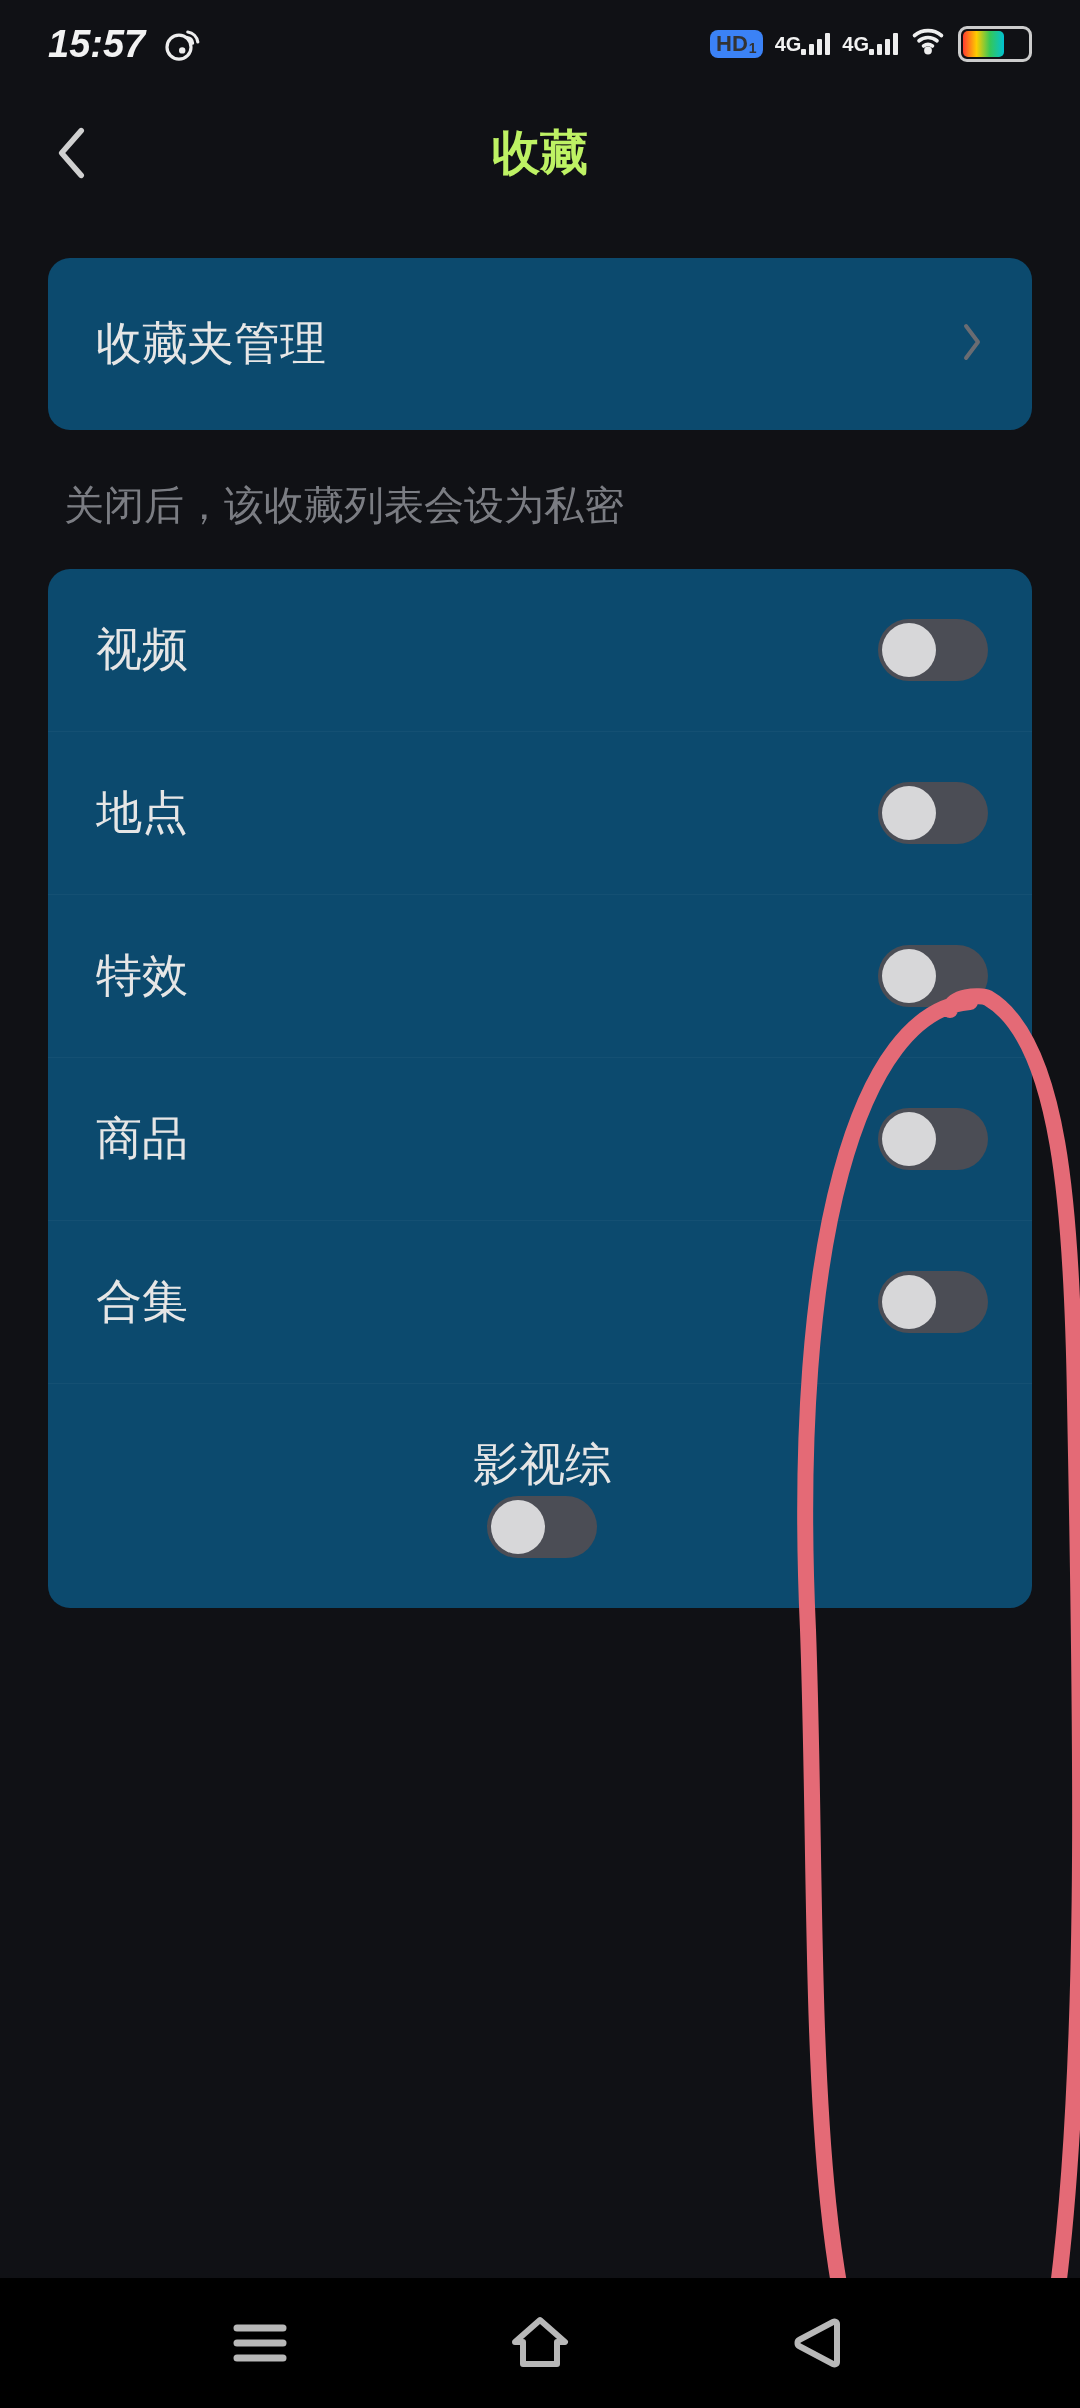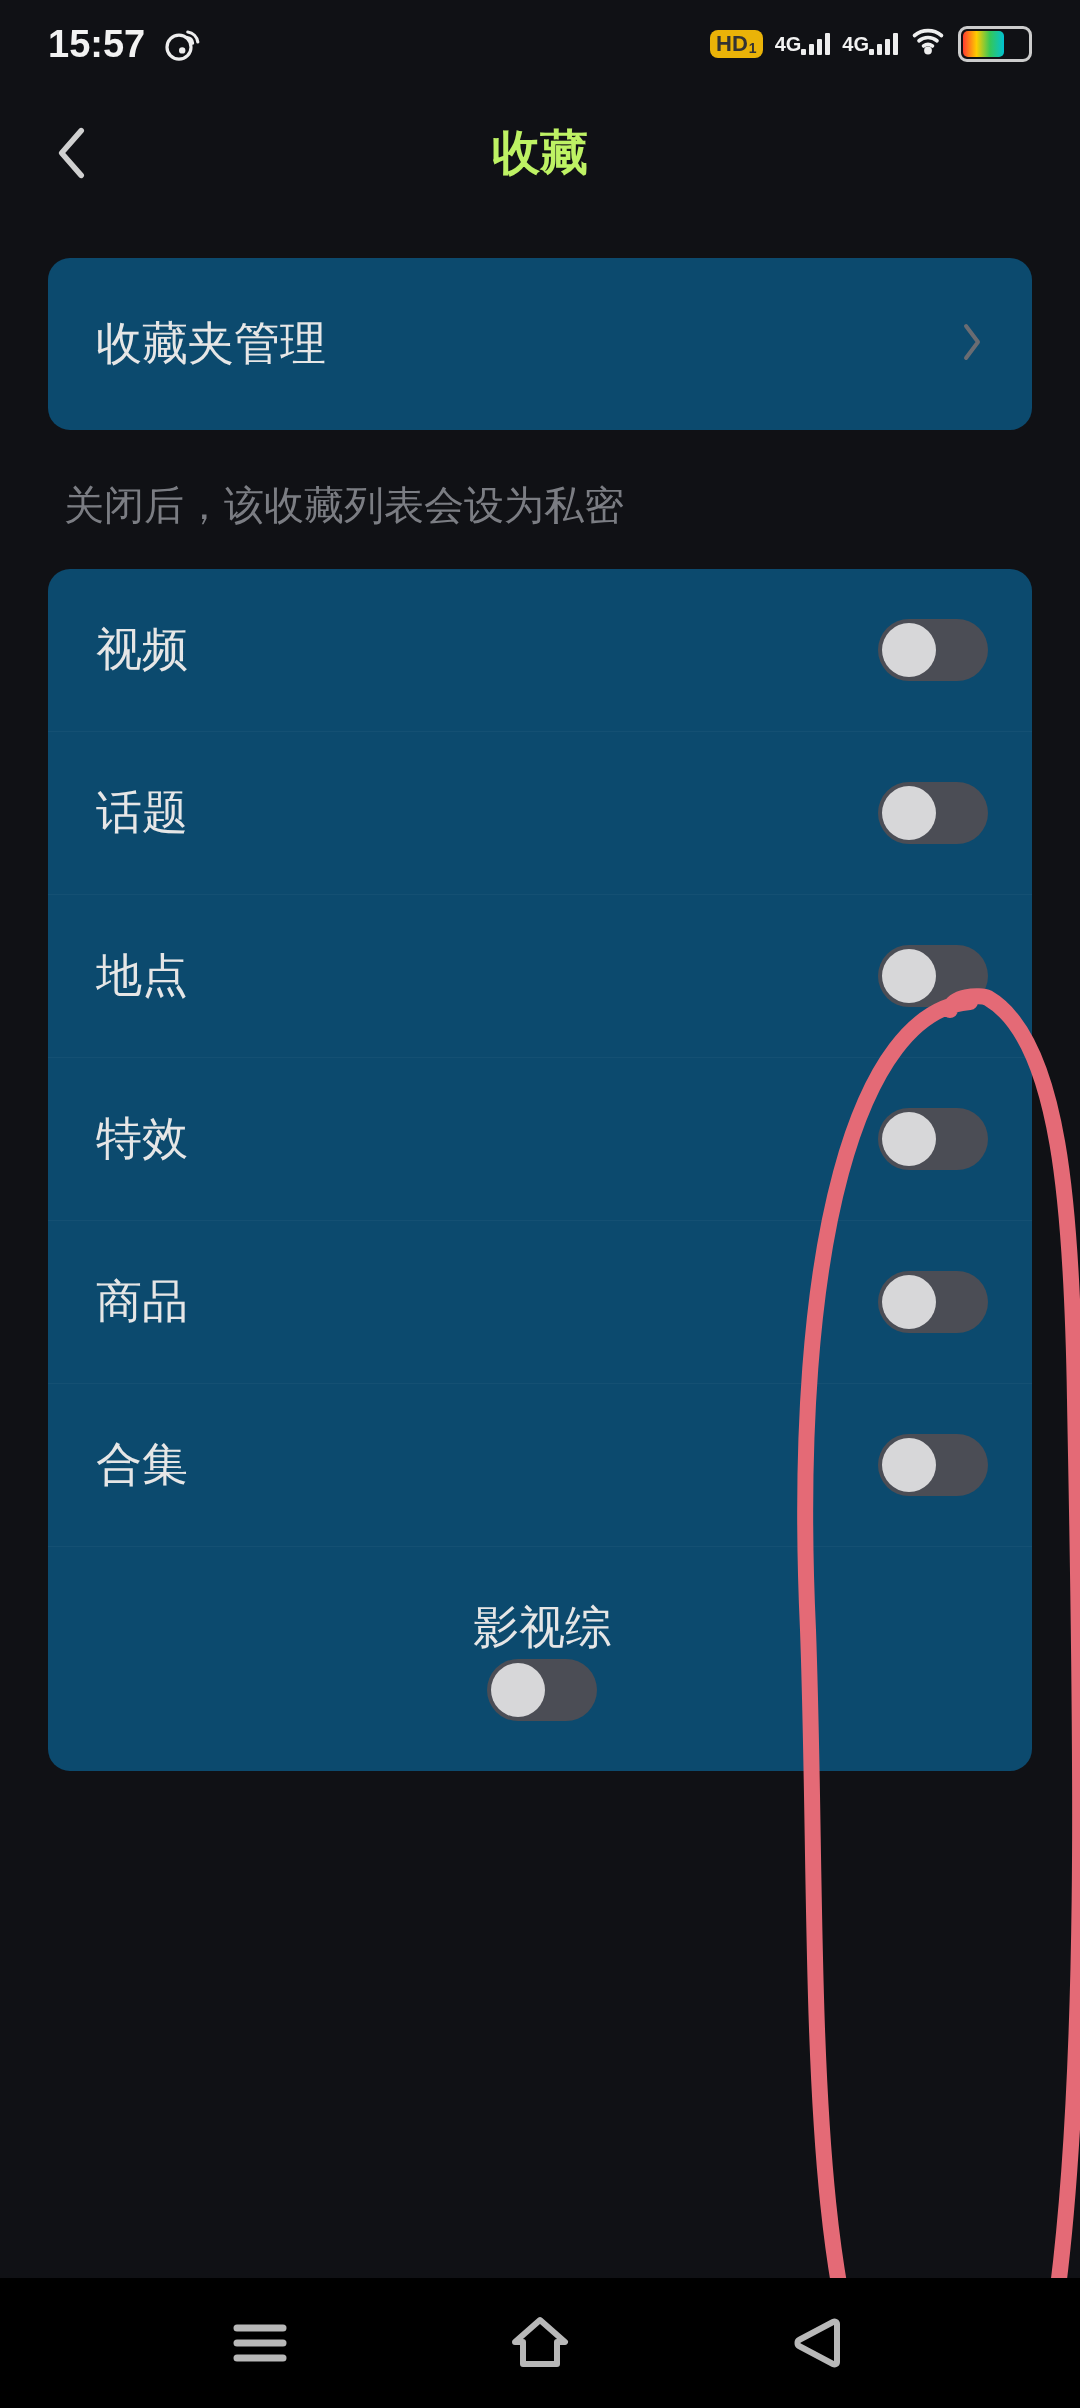--- a/index.html
+++ b/index.html
@@ -16,25 +16,25 @@
     .status-bar {
       height: 88px;
       display: flex;
       align-items: center;
       justify-content: space-between;
       padding: 0 48px;
       font-size: 38px;
       font-weight: 600;
       color: #f2f2f2;
     }
-    .status-left { display: flex; align-items: center; gap: 18px; }
+    .status-left { display: flex; align-items: center; gap: 18px; font-style: italic; }
     .weibo-icon { width: 40px; height: 40px; display:flex;align-items:center;justify-content:center;}
     .status-right { display: flex; align-items: center; gap: 12px; }
     .hd-badge {
-      background: #eab308; color:#333; border-radius: 8px;
+      background: #3b82f6; color:#333; border-radius: 8px;
       font-size: 22px; font-weight: 700; padding: 3px 6px; line-height: 1;
       display:inline-flex;align-items:center;
     }
     .hd-sub{font-size:14px;font-weight:700;margin-left:1px;position:relative;top:4px;}
     .sig { display:flex; flex-direction:row; align-items:center; line-height:1;}
     .sig-label{font-size:20px;font-weight:700;}
     .sig-bars{display:flex;gap:3px;align-items:flex-end;height:22px;}
     .sig-bars span{width:5px;background:#eee;border-radius:1px;}
     .sig-bars span:nth-child(1){height:6px;}
     .sig-bars span:nth-child(2){height:11px;}
@@ -192,26 +192,20 @@
   <div class="section-note">关闭后，该收藏列表会设为私密</div>
 
   <div class="card">
     <div class="toggle-row">
       <span class="toggle-label">视频</span>
       <span class="switch">
           <span class="switch-knob"></span>
         </span>
     </div>
     <div class="toggle-row">
-      <span class="toggle-label">话题</span>
-      <span class="switch">
-          <span class="switch-knob"></span>
-        </span>
-    </div>
-    <div class="toggle-row">
       <span class="toggle-label">地点</span>
       <span class="switch">
           <span class="switch-knob"></span>
         </span>
     </div>
     <div class="toggle-row">
       <span class="toggle-label">特效</span>
       <span class="switch">
           <span class="switch-knob"></span>
         </span>

